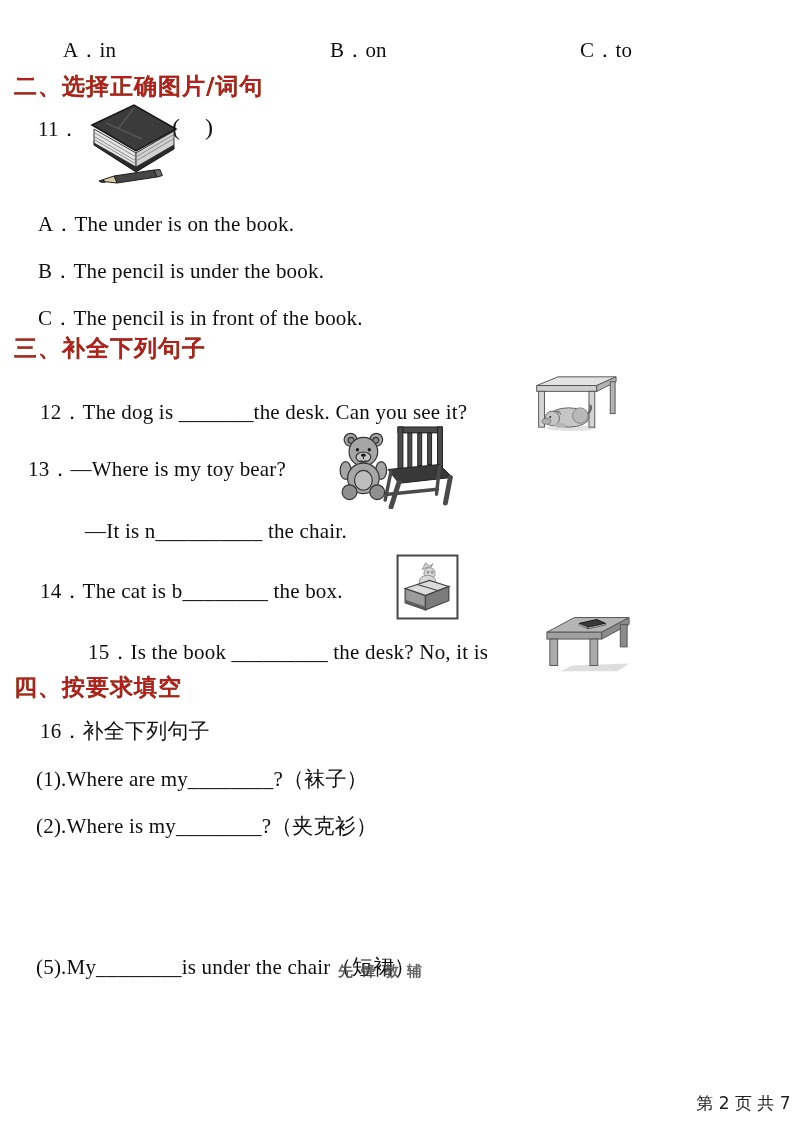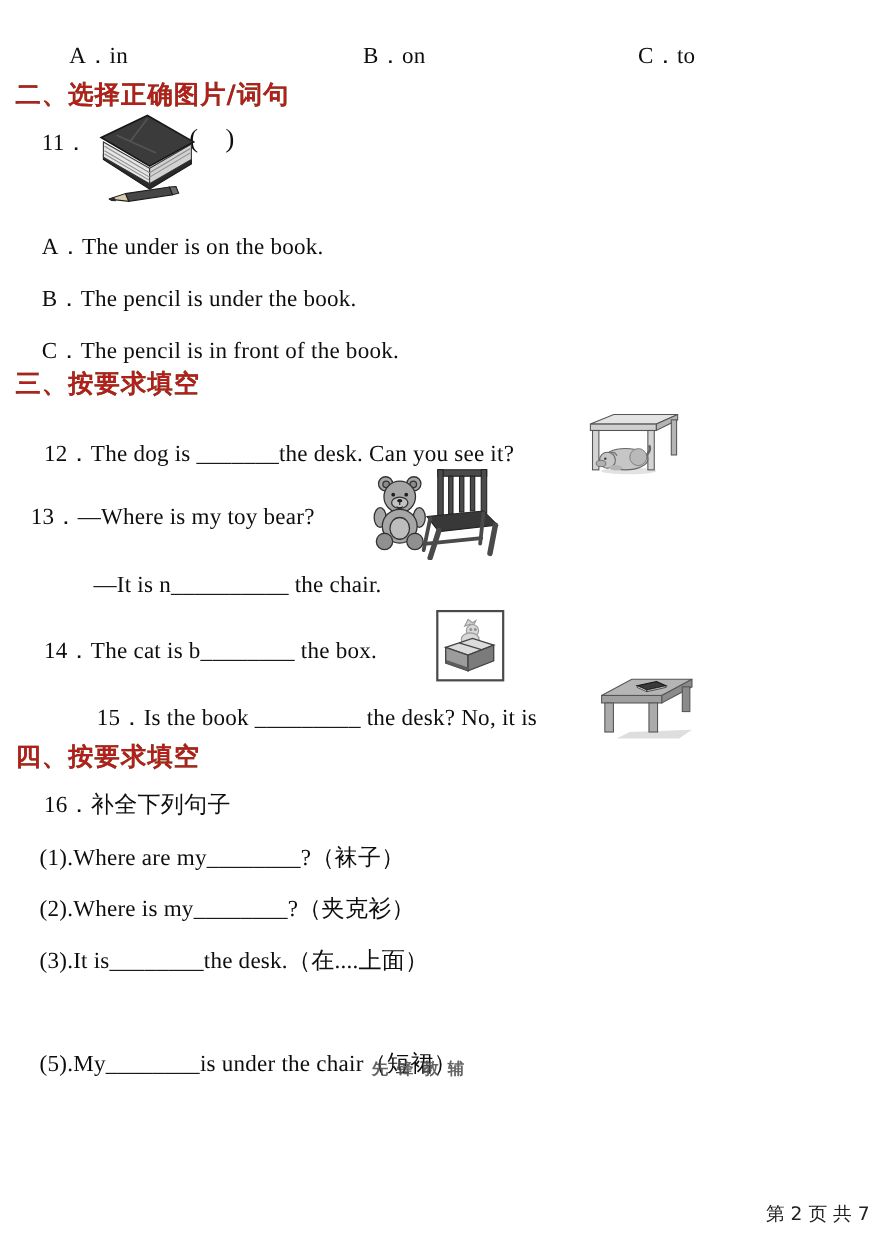--- a/index.html
+++ b/index.html
@@ -53,21 +53,21 @@
       <polygon points="15,82 30,77 33,84" fill="#d9cda9" stroke="#1c1c1c" stroke-width="1"></polygon>
       <polygon points="15,82 20,80.4 21.6,84 17,83.8" fill="#2b2b2b"></polygon>
       <polygon points="70,71 76,70.6 78.4,76.6 73,78" fill="#6c6c6c" stroke="#1c1c1c" stroke-width="1"></polygon>
     </svg>
   </div>
 
   <div class="t" style="left:38px;top:209px">A．The under is on the book.</div>
   <div class="t" style="left:38px;top:256px">B．The pencil is under the book.</div>
   <div class="t" style="left:38px;top:303px">C．The pencil is in front of the book.</div>
 
-  <div class="h" style="left:14px;top:333px">三、按要求填空</div>
+  <div class="h" style="left:14px;top:333px">三、补全下列句子</div>
 
   <div class="t" style="left:40px;top:397px">12．The dog is _______the desk. Can you see it?</div>
 
   <div class="img" style="left:527px;top:372px;width:92px;height:60px">
     <svg width="92" height="60" viewBox="0 0 95 62">
       <ellipse cx="46" cy="58" rx="26" ry="3" fill="#e2e2e2"></ellipse>
       <polygon points="10,14 72,14 92,5 32,5" fill="#e3e3e3" stroke="#555" stroke-width="1"></polygon>
       <rect x="10" y="14" width="62" height="6" fill="#cfcfcf" stroke="#555" stroke-width="1"></rect>
       <polygon points="72,14 92,5 92,10 72,20" fill="#b4b4b4" stroke="#555" stroke-width="1"></polygon>
       <rect x="12" y="20" width="6" height="37" fill="#d4d4d4" stroke="#555" stroke-width="1"></rect>
@@ -165,20 +165,19 @@
       <polygon points="46,17 64,13 64,14.5 46,18.5" fill="#d4d4d4" stroke="#111" stroke-width=".6"></polygon>
     </svg>
   </div>
 
   <div class="h" style="left:14px;top:672px">四、按要求填空</div>
 
   <div class="t" style="left:40px;top:716px">16．补全下列句子</div>
 
   <div class="t" style="left:36px;top:764px">(1).Where are my________?（袜子）</div>
   <div class="t" style="left:36px;top:811px">(2).Where is my________?（夹克衫）</div>
-  <div class="t" style="left:36px;top:858px">(3).It is________the desk.（在....上面）</div>
   <div class="t" style="left:36px;top:952px">(5).My________is under the chair（短裙）</div>
 
   <div class="wm" style="left:292px;top:962px">先锋教辅</div>
 
   <div class="footer" style="top:1092px">第 2 页 共 7 页</div>
 
 </div>
 
 </body></html>

